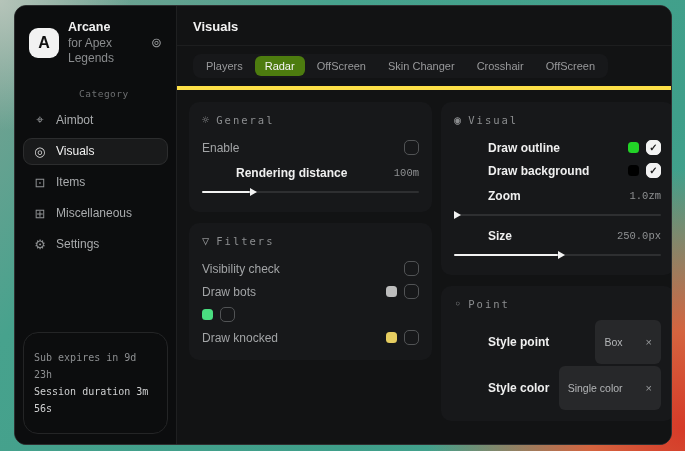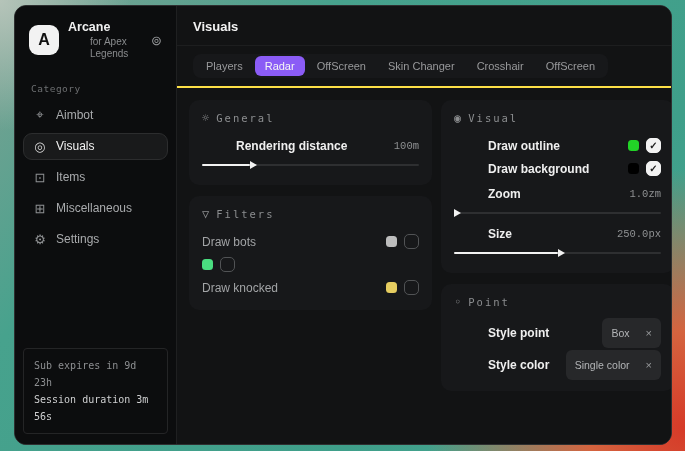--- a/index.html
+++ b/index.html
@@ -23,55 +23,55 @@
     display:flex; flex-direction:column; padding:10px 8px 10px 8px;
   }
   .brand { display:flex; align-items:center; gap:9px; padding:4px 6px 12px 6px; }
   .brand-logo {
     width:30px; height:30px; background:#f2f2f2; border-radius:9px;
     display:flex; align-items:center; justify-content:center;
     color:#111; font-weight:bold; font-size:16px;
   }
   .brand-text { flex:1; line-height:1.25; }
   .brand-name { font-size:12.5px; font-weight:bold; color:#f0f0f0; }
-  .brand-sub { font-size:10px; color:#8a8c8e;margin-left:22px; }
+  .brand-sub { font-size:12px; color:#8a8c8e; }
   .brand-target { font-size:13px; color:#9a9c9e; cursor:pointer; }
   .category {
     font-family:"DejaVu Sans Mono", monospace;
-    font-size:9.5px; color:#6d6f71; letter-spacing:.5px; padding:10px 8px 8px 8px;
+    font-size:9.5px; color:#6d6f71; letter-spacing:.5px; padding:10px 8px 8px 8px;margin-left:48px;
   }
   .nav { display:flex; flex-direction:column; gap:4px; }
   .nav-item {
     display:flex; align-items:center; gap:9px; height:27px; padding:0 9px;
     border:1px solid transparent; border-radius:9px;
     color:#a9abad; font-size:12px; cursor:pointer;
   }
   .nav-item .nicon { font-size:13px; color:#8f9193; width:14px; text-align:center; }
   .nav-item.active { background:#191a1b; border-color:#2c2d2e; color:#f2f2f2; }
   .nav-item.active .nicon { color:#d8d8d8; }
   .session {
-    margin-top:auto; border:1px solid #242526; border-radius:4px;
-    padding:8px 10px; font-family:"DejaVu Sans Mono", monospace; line-height:1.7;
+    margin-top:auto; border:1px solid #242526; border-radius:15px;
+    padding:16px 10px; font-family:"DejaVu Sans Mono", monospace; line-height:1.7;
   }
   .session-l1 { font-size:10px; color:#8d8f91; }
   .session-l2 { font-size:10px; color:#cfd0d1; }
   
   .main { flex:1; display:flex; flex-direction:column; background:#121314; }
   .main-header { padding:13px 16px 11px 16px; border-bottom:1px solid #1d1e1f; }
   .main-title { font-size:13px; font-weight:bold; color:#f2f2f2; }
-  .tabs-row { padding:8px 16px; border-bottom:2px solid #fde047;text-decoration:underline; }
+  .tabs-row { padding:8px 16px; border-bottom:4px solid #fde047;text-decoration:underline; }
   .tabs {
     display:inline-flex; align-items:center; gap:2px;
     background:#17181a; border-radius:8px; padding:2px 3px;
   }
   .tab {
     font-size:11px; color:#98999b; padding:4px 10px; border-radius:6px;
     cursor:pointer; white-space:nowrap;
   }
-  .tab.active { background:#8b5cf6; color:#f5f5f5; }
+  .tab.active { background:#4d7c0f; color:#f5f5f5; }
   .content { flex:1; display:flex; gap:9px; padding:12px; overflow:hidden; }
   .col { display:flex; flex-direction:column; gap:11px; }
   .col-left  { width:243px; }
   .col-right { width:233px; }
   .card { background:#17181a; border-radius:10px; padding:11px 13px; }
   .card-header {
     display:flex; align-items:center; gap:7px; margin-bottom:9px;
     font-family:"DejaVu Sans Mono", monospace; font-size:10.5px;
     color:#8c8e90; letter-spacing:2px;
   }
@@ -101,22 +101,22 @@
   }
   .slider-fill {
     position:absolute; left:0; top:4px; height:2px; background:#f2f2f2; border-radius:2px;
   }
   .thumb {
     position:absolute; right:-7px; top:-3.5px; width:0; height:0;
     border-left:7px solid #f2f2f2; border-top:4.5px solid transparent;
     border-bottom:4.5px solid transparent;
   }
   .chip {
-    display:inline-flex; align-items:center; gap:16px;
-    background:#27282a; border-radius:6px; padding:9px 9px; cursor:pointer;
+    display:inline-flex; align-items:center; gap:23px;
+    background:#27282a; border-radius:6px; padding:16px 9px; cursor:pointer;
   }
   .chip-label { font-size:10.5px; color:#b3b5b7; }
   .chip-x { font-size:11px; color:#97999b; cursor:pointer; line-height:1; }
   .mt2 { margin-top:2px; }
 </style>
 </head>
 <body>
 
 <div class="window">
 
@@ -178,38 +178,50 @@
     </div>
 
     <div class="content">
 
       <div class="col col-left">
         <div class="card">
           <div class="card-header">
             <span class="cicon">☼</span>
             <span>General</span>
           </div>
+          <div class="row">
+            <span class="lbl-muted">Enable</span>
+            <span class="checkbox" data-checked="false">
+              
+            </span>
+          </div>
           <div class="row mt2">
             <span class="lbl-strong">Rendering distance</span>
             <span class="val">100m</span>
           </div>
           <div class="slider">
             <div class="slider-track"></div>
             <div class="slider-fill" style="width: 22%;">
               <div class="thumb"></div>
             </div>
           </div>
         </div>
 
         <div class="card">
           <div class="card-header">
             <span class="cicon">▽</span>
             <span>Filters</span>
           </div>
           <div class="row">
+            <span class="lbl-muted">Visibility check</span>
+            <span class="checkbox" data-checked="false">
+              
+            </span>
+          </div>
+          <div class="row">
             <span class="lbl-muted">Draw bots</span>
             <span class="controls">
               <span class="swatch" style="background: rgb(189, 189, 189);"></span>
               <span class="checkbox" data-checked="false">
                 
               </span>
             </span>
           </div>
           <div class="row">
             <span class="controls">

